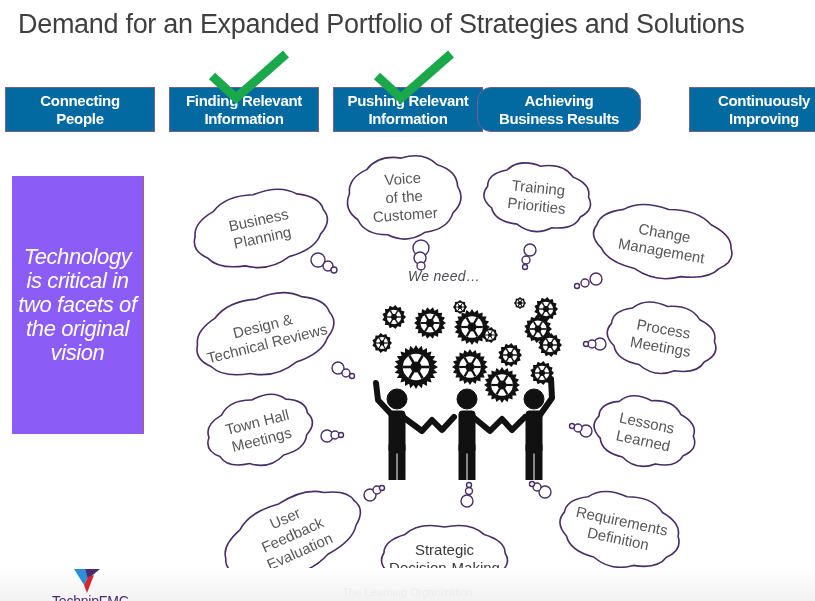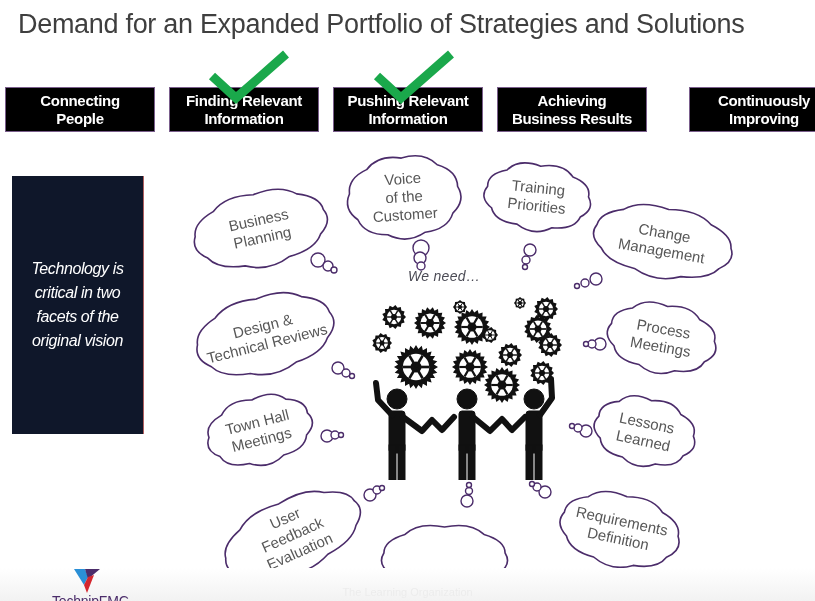--- a/index.html
+++ b/index.html
@@ -9,30 +9,30 @@
       font-family: "Liberation Sans", sans-serif;
     }
     .title {
       position: absolute; left: 18px; top: 6px; width: 790px;
       font-size: 27px; line-height: 37px; color: #3f3f3f;
       letter-spacing: -0.3px;
     }
     .title div { white-space: nowrap; }
     .pillar {
       position: absolute; top: 87px; height: 45px;
-      background: #000000; border: 1px solid #7a5e8c;
+      background: #0369a1; border: 1px solid #7a5e8c;
       color: #ffffff; font-weight: bold; font-size: 15px; line-height: 18px;
       text-align: center; display: flex; align-items: center; justify-content: center;
       box-sizing: border-box; padding: 0 4px; letter-spacing: -0.3px;
     }
     .check { position: absolute; }
     .callout {
       position: absolute; left: 12px; top: 176px; width: 131px; height: 258px;
-      background: #0f172a; border-right: 1px solid #b06060;
-      color: #ffffff; font-style: italic; font-size: 16px; line-height: 24px;
+      background: #8b5cf6; border-right: 1px solid #b06060;
+      color: #ffffff; font-style: italic; font-size: 22px; line-height: 24px;
       display: flex; align-items: center; justify-content: center; text-align: center;
       letter-spacing: -0.4px;
     }
     .callout span { display: block; width: 125px; }
     .cloud { position: absolute; }
     .cloud-text {
       position: absolute; color: #575757; font-size: 15px; line-height: 18px;
       text-align: center; white-space: nowrap; transform-origin: center center;
     }
     .we-need {
@@ -59,21 +59,21 @@
 
 <div class="pillar" style="left:5px;width:150px;">
   <div><span>Connecting</span><br><span>People</span></div>
 </div>
 <div class="pillar" style="left:169px;width:150px;">
   <div><span>Finding Relevant</span><br><span>Information</span></div>
 </div>
 <div class="pillar" style="left:333px;width:150px;">
   <div><span>Pushing Relevant</span><br><span>Information</span></div>
 </div>
-<div class="pillar" style="left:497px;width:150px;">
+<div class="pillar" style="left:477px;width:164px;border-radius:14px;">
   <div><span>Achieving</span><br><span>Business Results</span></div>
 </div>
 <div class="pillar" style="left:661px;width:150px;margin-left:28px;">
   <div><span>Continuously</span><br><span>Improving</span></div>
 </div>
 
 <svg class="check" style="left:206px;top:48px;" width="85" height="58">
   <polyline points="6,28 30,50 80,6" fill="none" stroke="#1aa84b" stroke-width="9" stroke-linecap="butt" stroke-linejoin="miter"></polyline>
 </svg>
 <svg class="check" style="left:371px;top:48px;" width="85" height="58">
@@ -215,20 +215,24 @@
     </div>
     <div class="cloud" style="left: 377px; top: 521px; width: 135px; height: 75px;">
       <svg width="195" height="135" style="position: absolute; left: -30px; top: -30px; overflow: visible;">
         <g transform="translate(30,30) rotate(0 67.5 37.5)">
           <path d="M67.5,6.0 Q93.6,0.7 107.0,13.4 Q128.1,19.6 128.1,32.0 Q135.4,43.6 120.8,53.2 Q114.0,65.9 88.5,67.1 Q67.5,78.1 46.5,67.1 Q21.0,65.9 14.2,53.3 Q-0.4,43.6 6.9,32.0 Q6.9,19.6 28.0,13.4 Q41.4,0.7 67.5,6.0 Z" fill="#fff" stroke="#4b2c6a" stroke-width="1.6"></path>
         </g>
         <circle cx="120" cy="10" r="6" fill="#fff" stroke="#4b2c6a" stroke-width="1.4"></circle>
         <circle cx="122" cy="0" r="3.5" fill="#fff" stroke="#4b2c6a" stroke-width="1.4"></circle>
         <circle cx="122" cy="-6" r="2.5" fill="#fff" stroke="#4b2c6a" stroke-width="1.4"></circle>
       </svg>
+      <div class="cloud-text" style="left: 0px; width: 135px; top: 19.5px; transform: rotate(0deg);">
+        <div style="color: rgb(58, 58, 58);">Strategic</div>
+        <div style="color: rgb(58, 58, 58);">Decision-Making</div>
+      </div>
     </div>
     <div class="cloud" style="left: 555px; top: 490px; width: 130px; height: 80px;">
       <svg width="190" height="140" style="position: absolute; left: -30px; top: -30px; overflow: visible;">
         <g transform="translate(30,30) rotate(12 65 40)">
           <path d="M65.0,6.0 Q89.8,0.7 102.9,14.0 Q123.5,20.6 123.1,34.1 Q130.5,46.7 116.1,57.0 Q109.7,70.7 85.2,71.9 Q65.0,82.9 44.8,71.9 Q20.3,70.7 13.9,57.0 Q-0.5,46.7 6.9,34.1 Q6.5,20.6 27.1,14.0 Q40.2,0.7 65.0,6.0 Z" fill="#fff" stroke="#4b2c6a" stroke-width="1.6"></path>
         </g>
         <circle cx="20" cy="32" r="6" fill="#fff" stroke="#4b2c6a" stroke-width="1.4"></circle>
         <circle cx="12" cy="27" r="4" fill="#fff" stroke="#4b2c6a" stroke-width="1.4"></circle>
         <circle cx="7" cy="24" r="2.5" fill="#fff" stroke="#4b2c6a" stroke-width="1.4"></circle>
       </svg>

